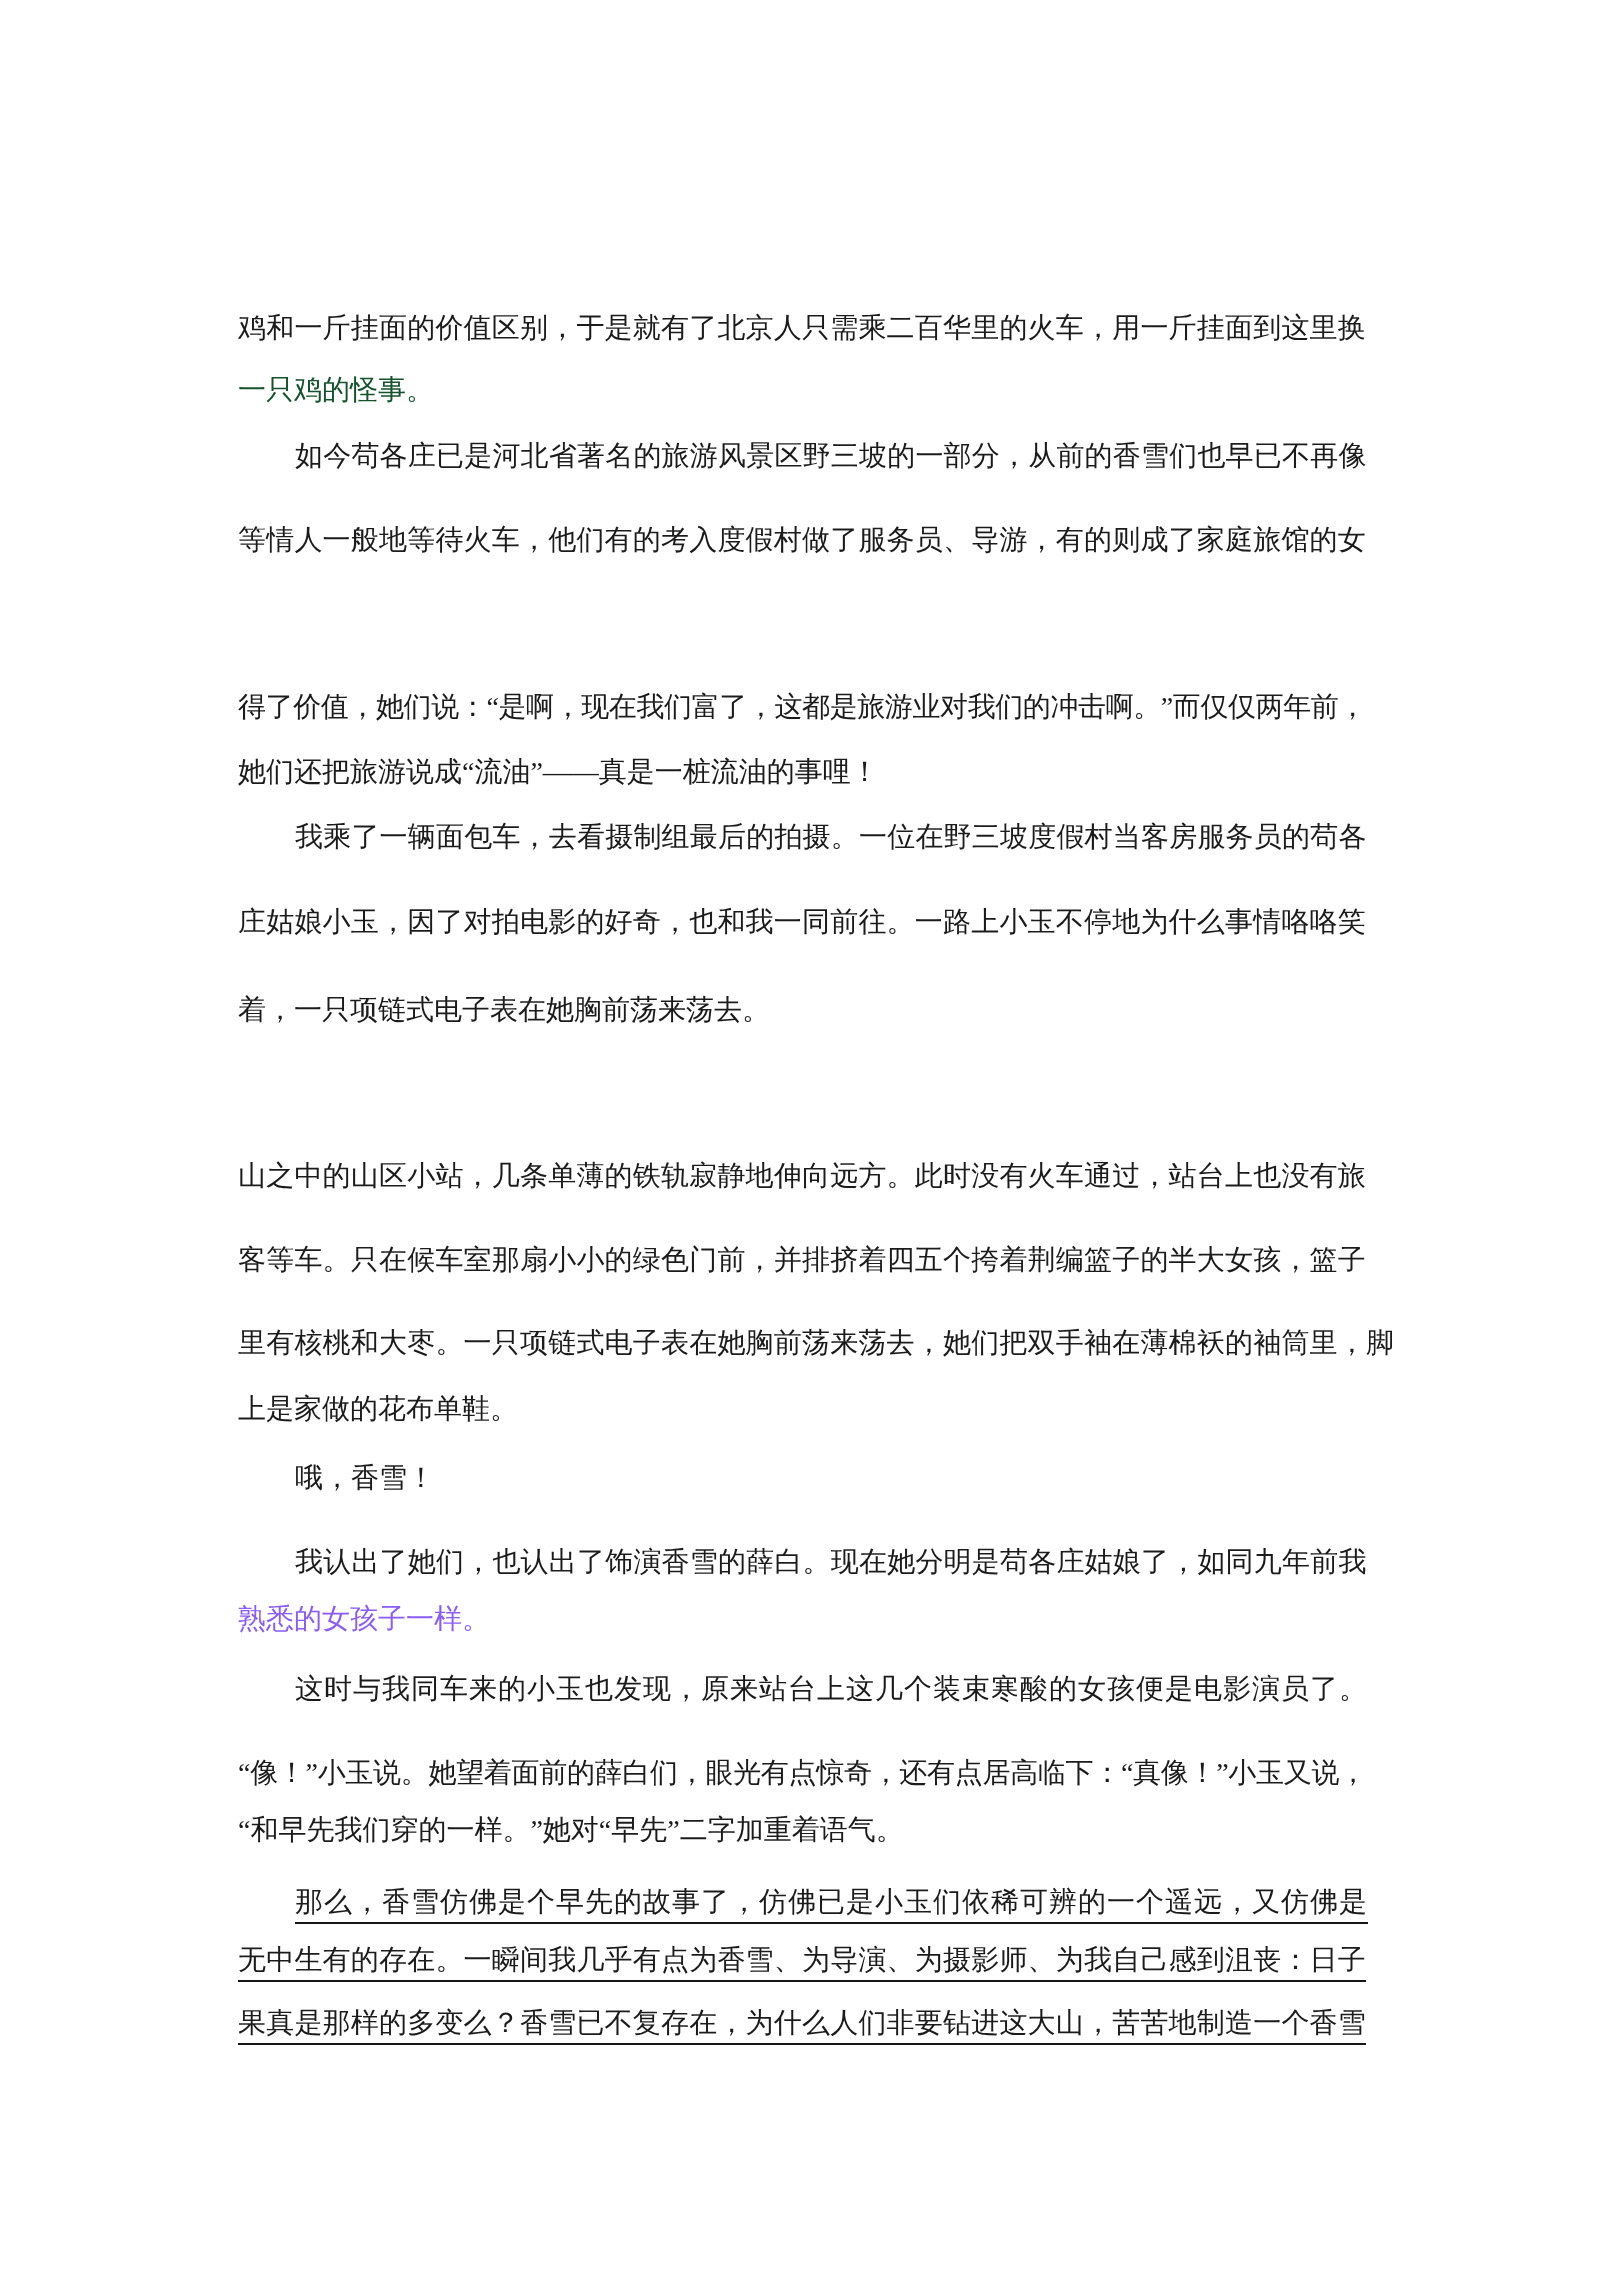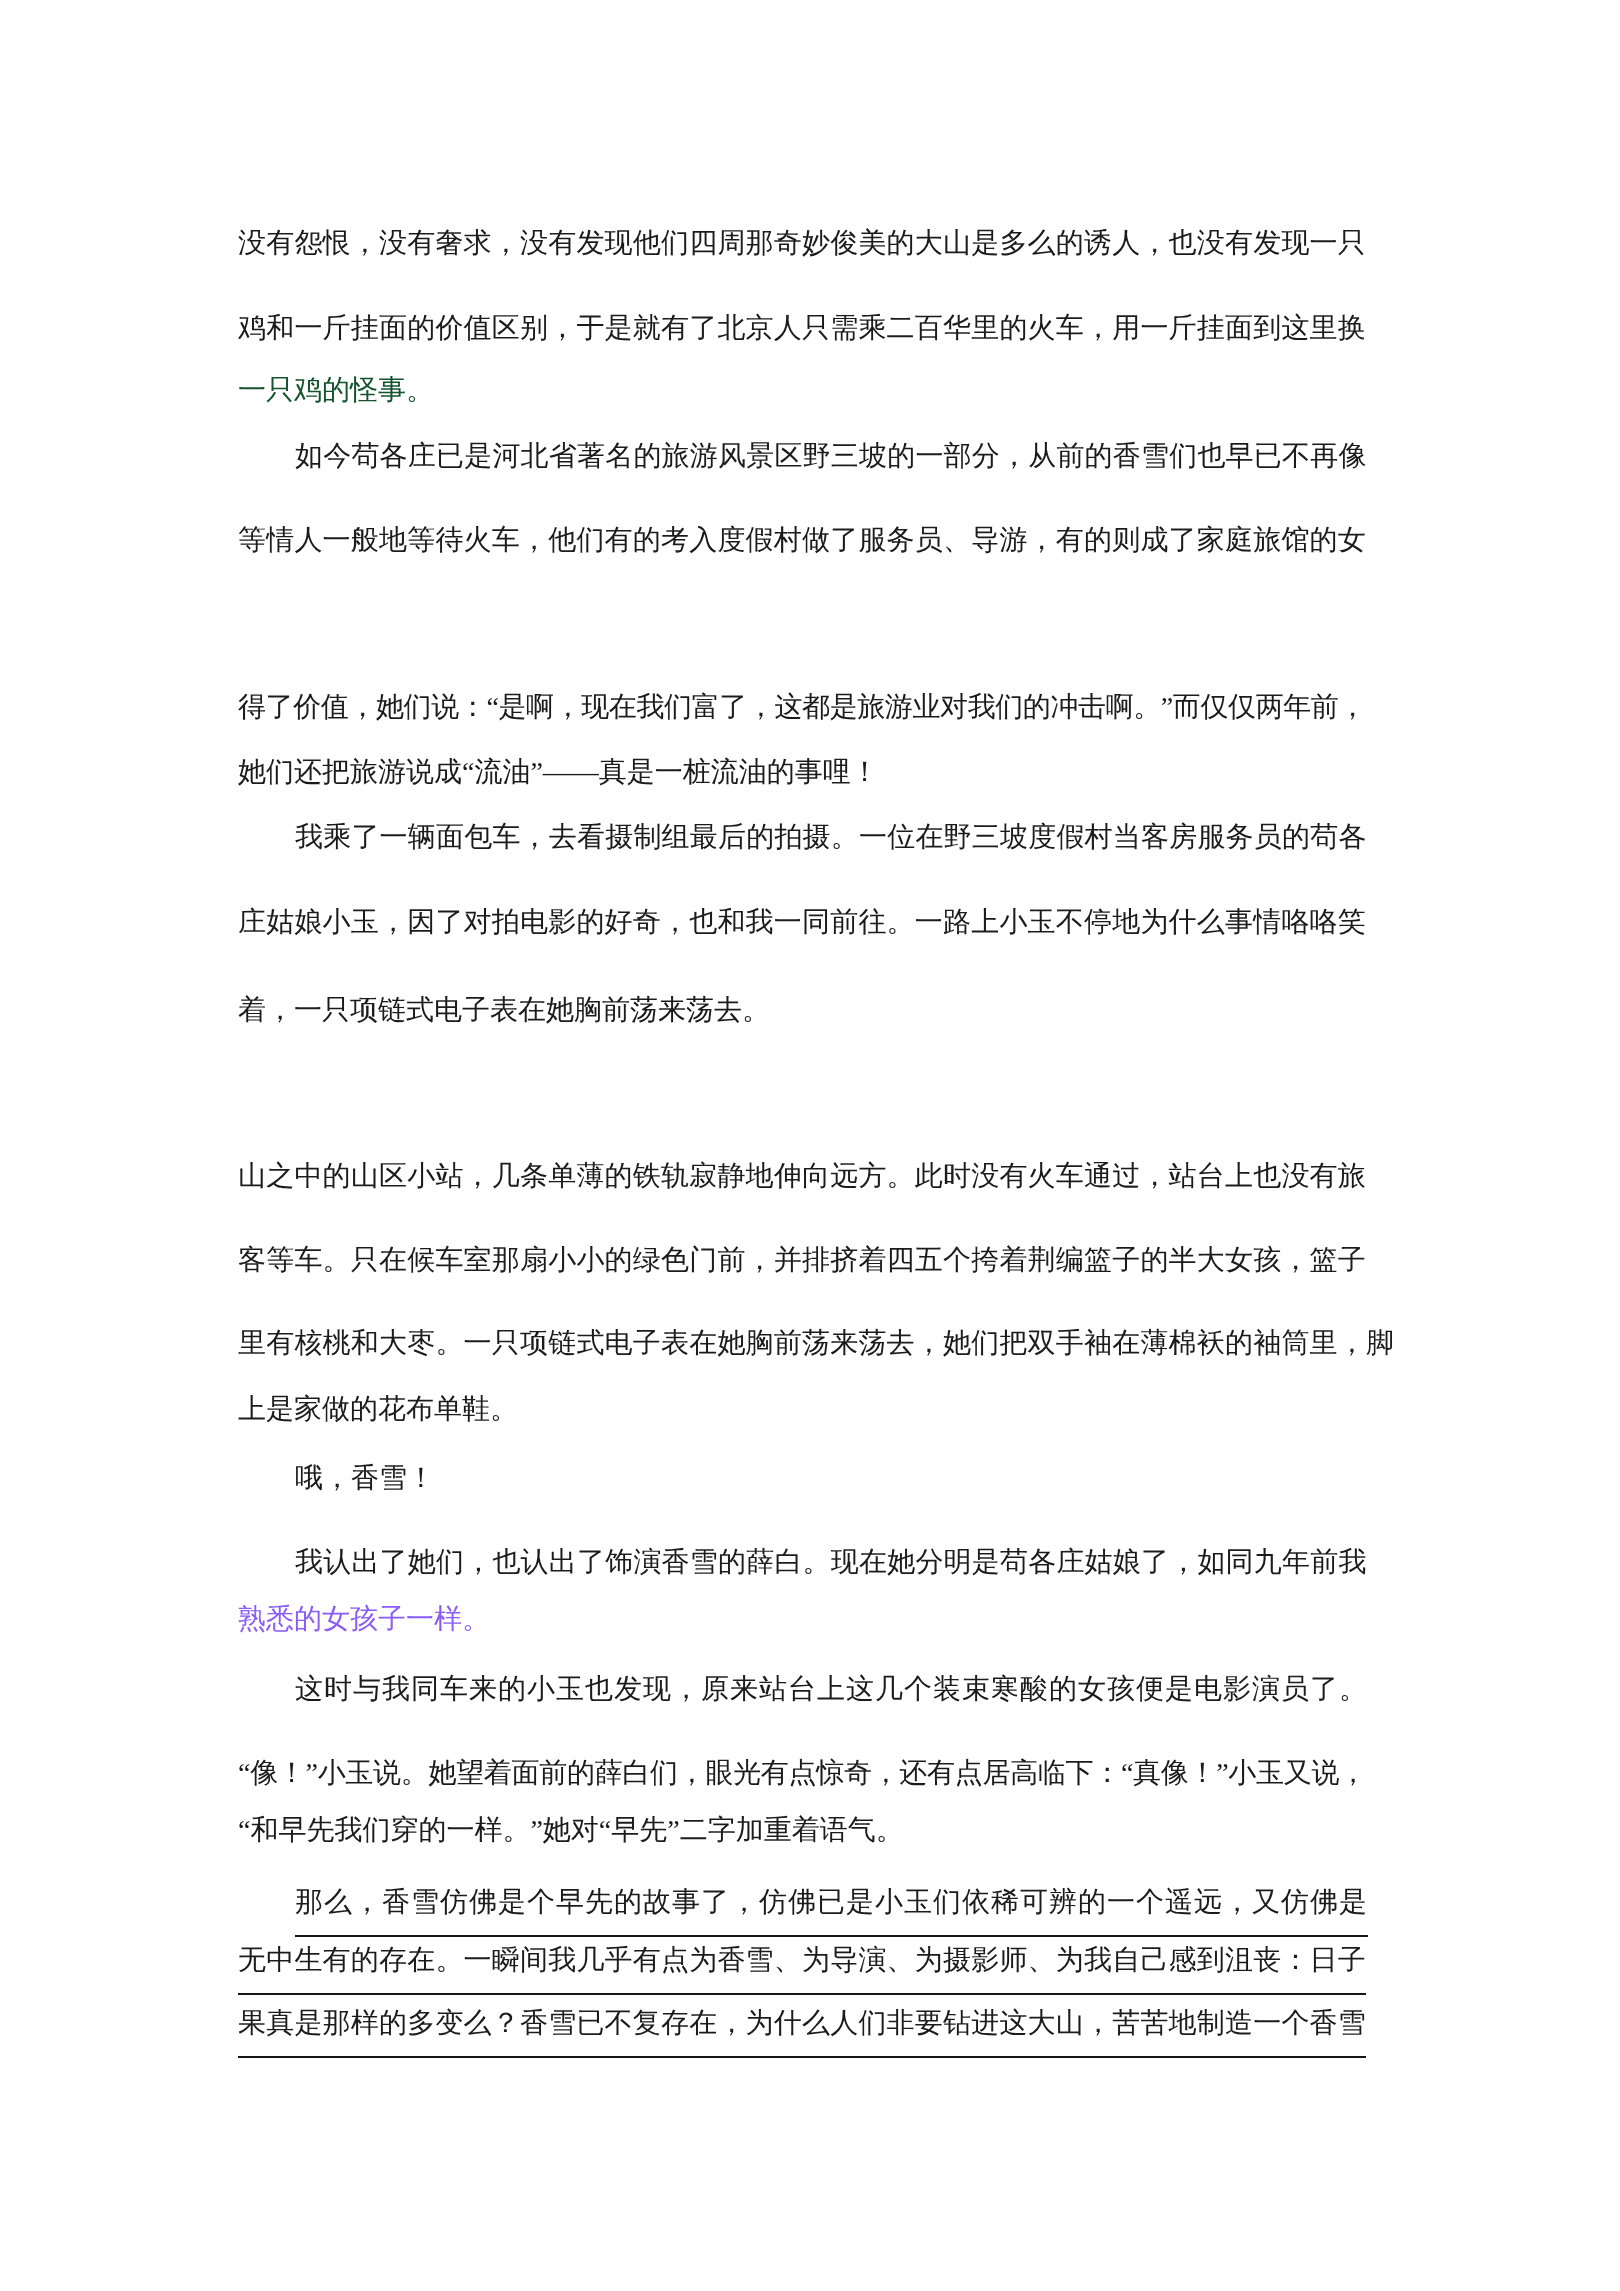--- a/index.html
+++ b/index.html
@@ -20,29 +20,28 @@
     font-size: 28px;
     line-height: 1.15;
     white-space: nowrap;
     color: #1b1b1b;
     letter-spacing: 0;
   }
   .line.indent { padding-left: 57px; }
   .txt { display: inline-block; white-space: nowrap; }
   .txt.underline {
     border-bottom: 2.9px solid #161616;
-    padding-bottom: 17px;
+    padding-bottom: 4px;
   }
 </style>
 </head>
 <body>
 
 <div class="page">
   <div class="text-body">
-      <div class="line full" style="top: 227px; color: rgb(27, 27, 27);"><span class="txt" style="letter-spacing: 0.2px;">没有怨恨，没有奢求，没有发现他们四周那奇妙俊美的大山是多么的诱人，也没有发现一只</span></div>
       <div class="line full" style="top: 312px; color: rgb(27, 27, 27);"><span class="txt" style="letter-spacing: 0.2px;">鸡和一斤挂面的价值区别，于是就有了北京人只需乘二百华里的火车，用一斤挂面到这里换</span></div>
       <div class="line" style="top: 374px; color: #14532d;"><span class="txt">一只鸡的怪事。</span></div>
       <div class="line indent full" style="top: 440px; color: rgb(27, 27, 27);"><span class="txt" style="letter-spacing: 0.2px;">如今苟各庄已是河北省著名的旅游风景区野三坡的一部分，从前的香雪们也早已不再像</span></div>
       <div class="line full" style="top: 524px; color: rgb(27, 27, 27);"><span class="txt" style="letter-spacing: 0.2px;">等情人一般地等待火车，他们有的考入度假村做了服务员、导游，有的则成了家庭旅馆的女</span></div>
       <div class="line full" style="top: 691px; color: rgb(27, 27, 27);"><span class="txt" style="letter-spacing: -0.4px;">得了价值，她们说：“是啊，现在我们富了，这都是旅游业对我们的冲击啊。”而仅仅两年前，</span></div>
       <div class="line" style="top: 756px; color: rgb(27, 27, 27);"><span class="txt">她们还把旅游说成“流油”——真是一桩流油的事哩！</span></div>
       <div class="line indent full" style="top: 821px; color: rgb(27, 27, 27);"><span class="txt" style="letter-spacing: 0.2px;">我乘了一辆面包车，去看摄制组最后的拍摄。一位在野三坡度假村当客房服务员的苟各</span></div>
       <div class="line full" style="top: 906px; color: rgb(27, 27, 27);"><span class="txt" style="letter-spacing: 0.2px;">庄姑娘小玉，因了对拍电影的好奇，也和我一同前往。一路上小玉不停地为什么事情咯咯笑</span></div>
       <div class="line" style="top: 994px; color: rgb(27, 27, 27);"><span class="txt">着，一只项链式电子表在她胸前荡来荡去。</span></div>
       <div class="line full" style="top: 1160px; color: rgb(27, 27, 27);"><span class="txt" style="letter-spacing: 0.2px;">山之中的山区小站，几条单薄的铁轨寂静地伸向远方。此时没有火车通过，站台上也没有旅</span></div>

